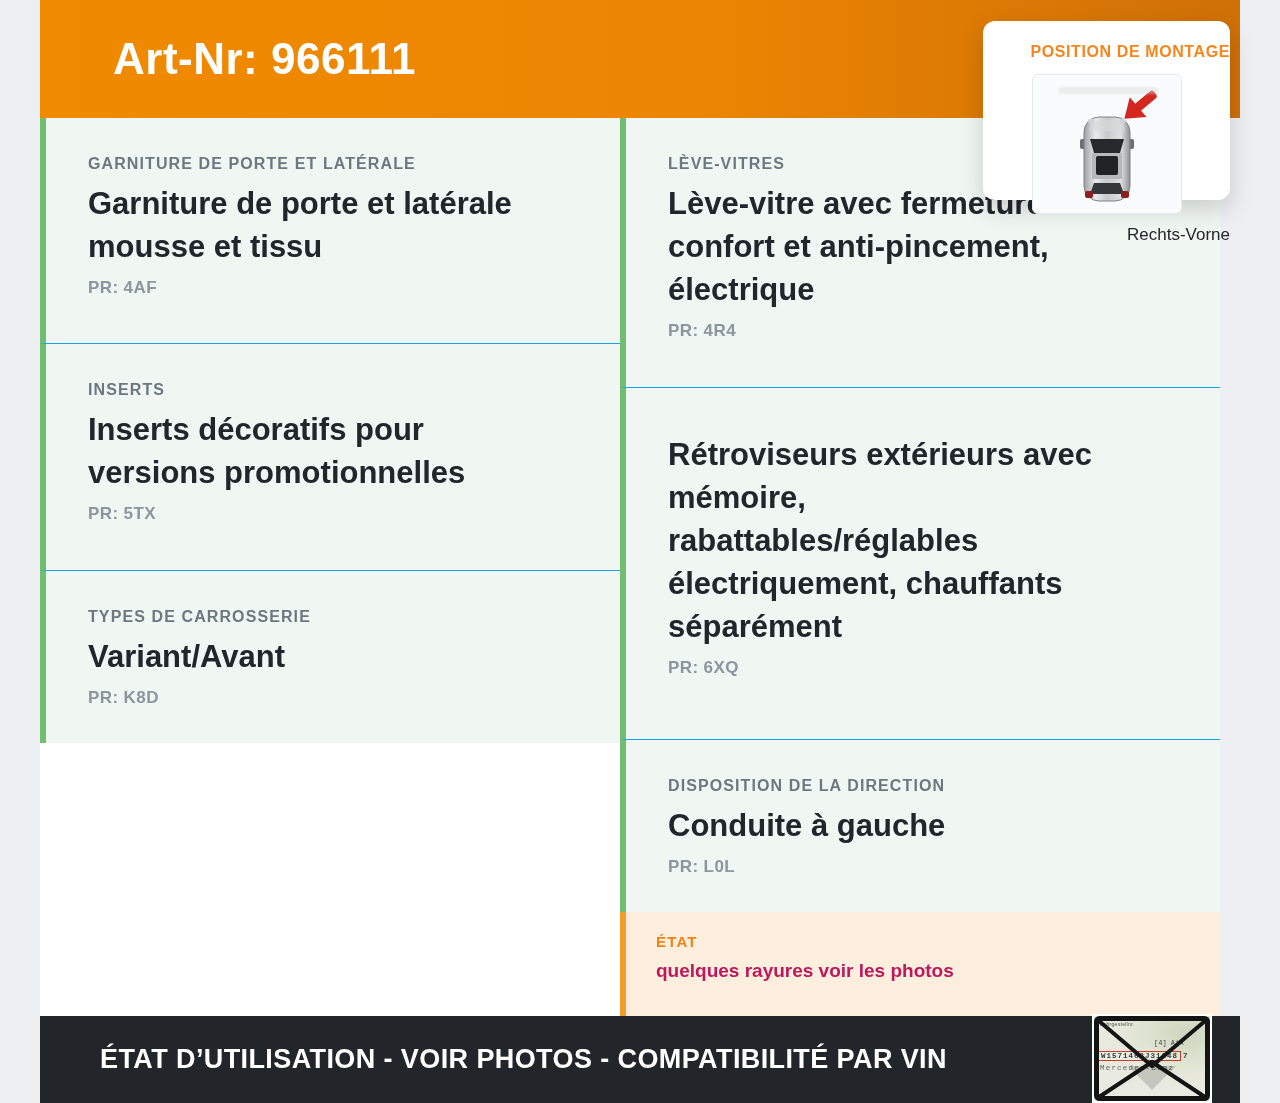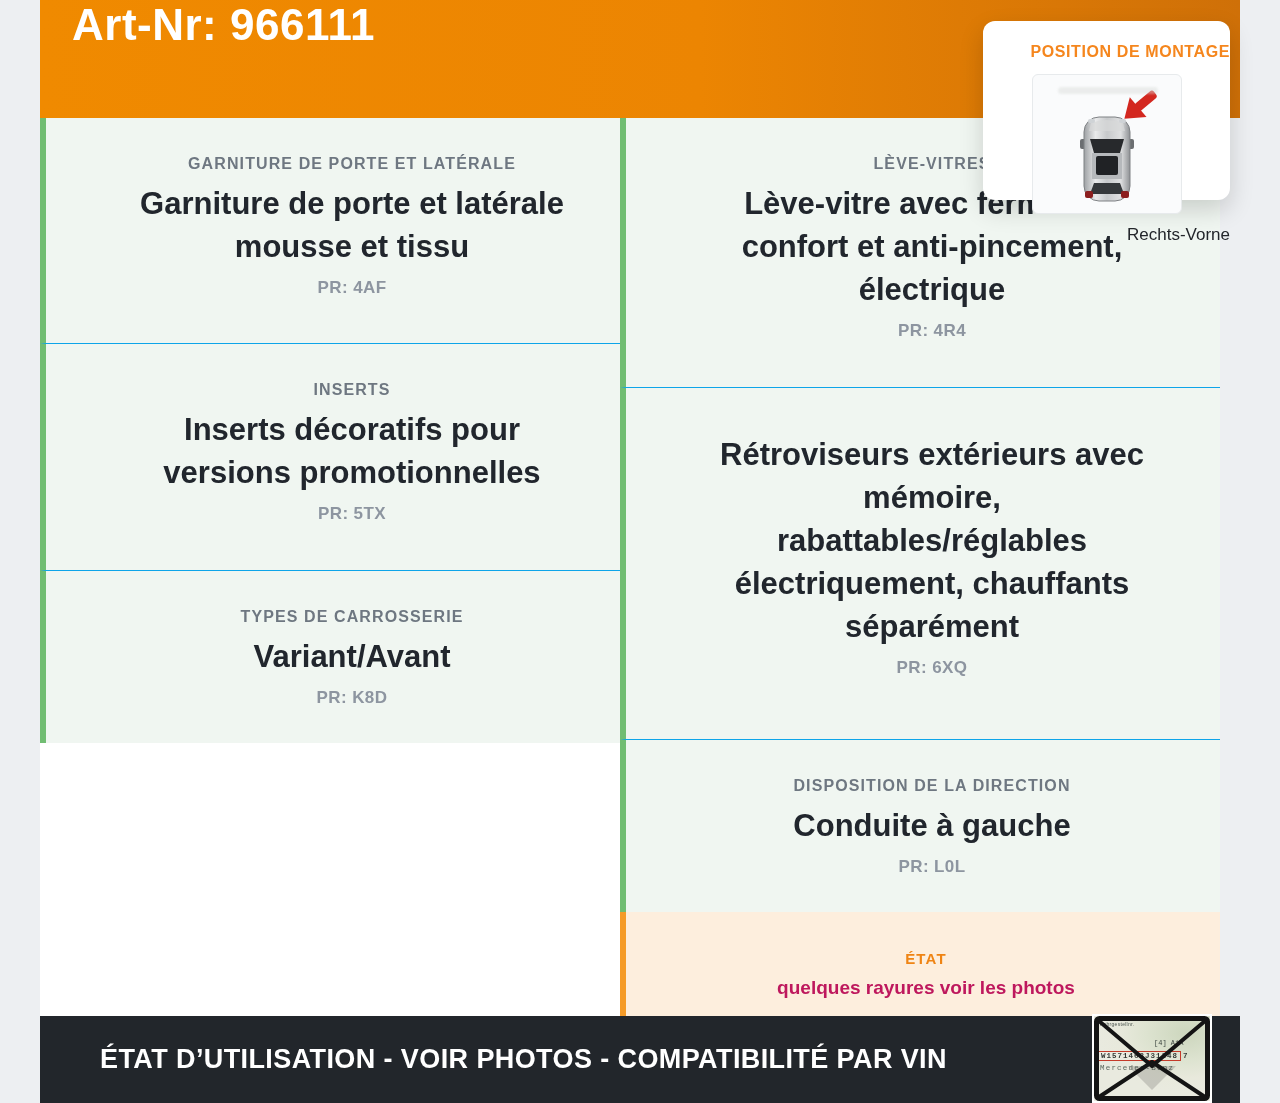--- a/index.html
+++ b/index.html
@@ -2,37 +2,37 @@
 <html><head>
 <meta charset="utf-8">
 <style>
   * { margin:0; padding:0; box-sizing:border-box; }
   html,body { width:1280px; height:1103px; background:#edeff2; font-family:"Liberation Sans", sans-serif; overflow:hidden; }
   .page { position:relative; width:1280px; height:1103px; }
 
   
   .header { position:absolute; left:40px; top:0; width:1200px; height:118px;
             background:linear-gradient(90deg,#f08a00 0%, #ec8502 55%, #cf7008 100%);
-            display:flex; padding-left:32px; }
+            display:flex; align-items:center; padding-left:73px; }
   .header h1 { color:#ffffff; font-size:44px; font-weight:800; letter-spacing:.5px; }
 
   
-  .col { position:absolute; top:118px; width:600px;text-align:center; }
+  .col { position:absolute; top:118px; width:600px; }
   .col-left { left:40px; }
   .col-right { left:620px; }
   .sec { border-left:6px solid #71bd72; background:#f0f6f1; padding:36px 24px 0 42px; overflow:hidden; }
   .sec + .sec { border-top:1px solid #0ea5e9; }
   .spec-label { font-size:16px; font-weight:700; color:#6e7781; letter-spacing:1.1px; line-height:19px; }
   .spec-title { font-size:31px; font-weight:700; color:#21262d; line-height:43px; margin-top:9px; white-space:pre-line; }
   .spec-pr   { font-size:17px; font-weight:600; color:#8d95a0; letter-spacing:.4px; margin-top:10px; }
 
   .h225{height:225px} .h227{height:227px} .h173{height:173px}
   .h269{height:269px} .h352{height:352px}
 
-  .etat-sec { height:104px; border-left:6px solid #f59b28; background:#fdeedd; padding:38px 24px 0 30px; }
+  .etat-sec { height:104px; border-left:6px solid #f59b28; background:#fdeedd; padding:21px 24px 0 30px; }
   .etat-label { font-size:15px; font-weight:800; color:#ef8414; letter-spacing:1.2px; }
   .etat-text  { font-size:19px; font-weight:600; color:#be185d; margin-top:10px; }
 
   .left-bottom-white { position:absolute; left:40px; top:743px; width:600px; height:273px; background:#ffffff; }
 
   
   .footer { position:absolute; left:40px; top:1016px; width:1200px; height:87px; background:#22262b;
             display:flex; align-items:center; padding-left:60px; z-index:3; }
   .footer-text { color:#ffffff; font-size:27px; font-weight:700; letter-spacing:.4px; }
 

